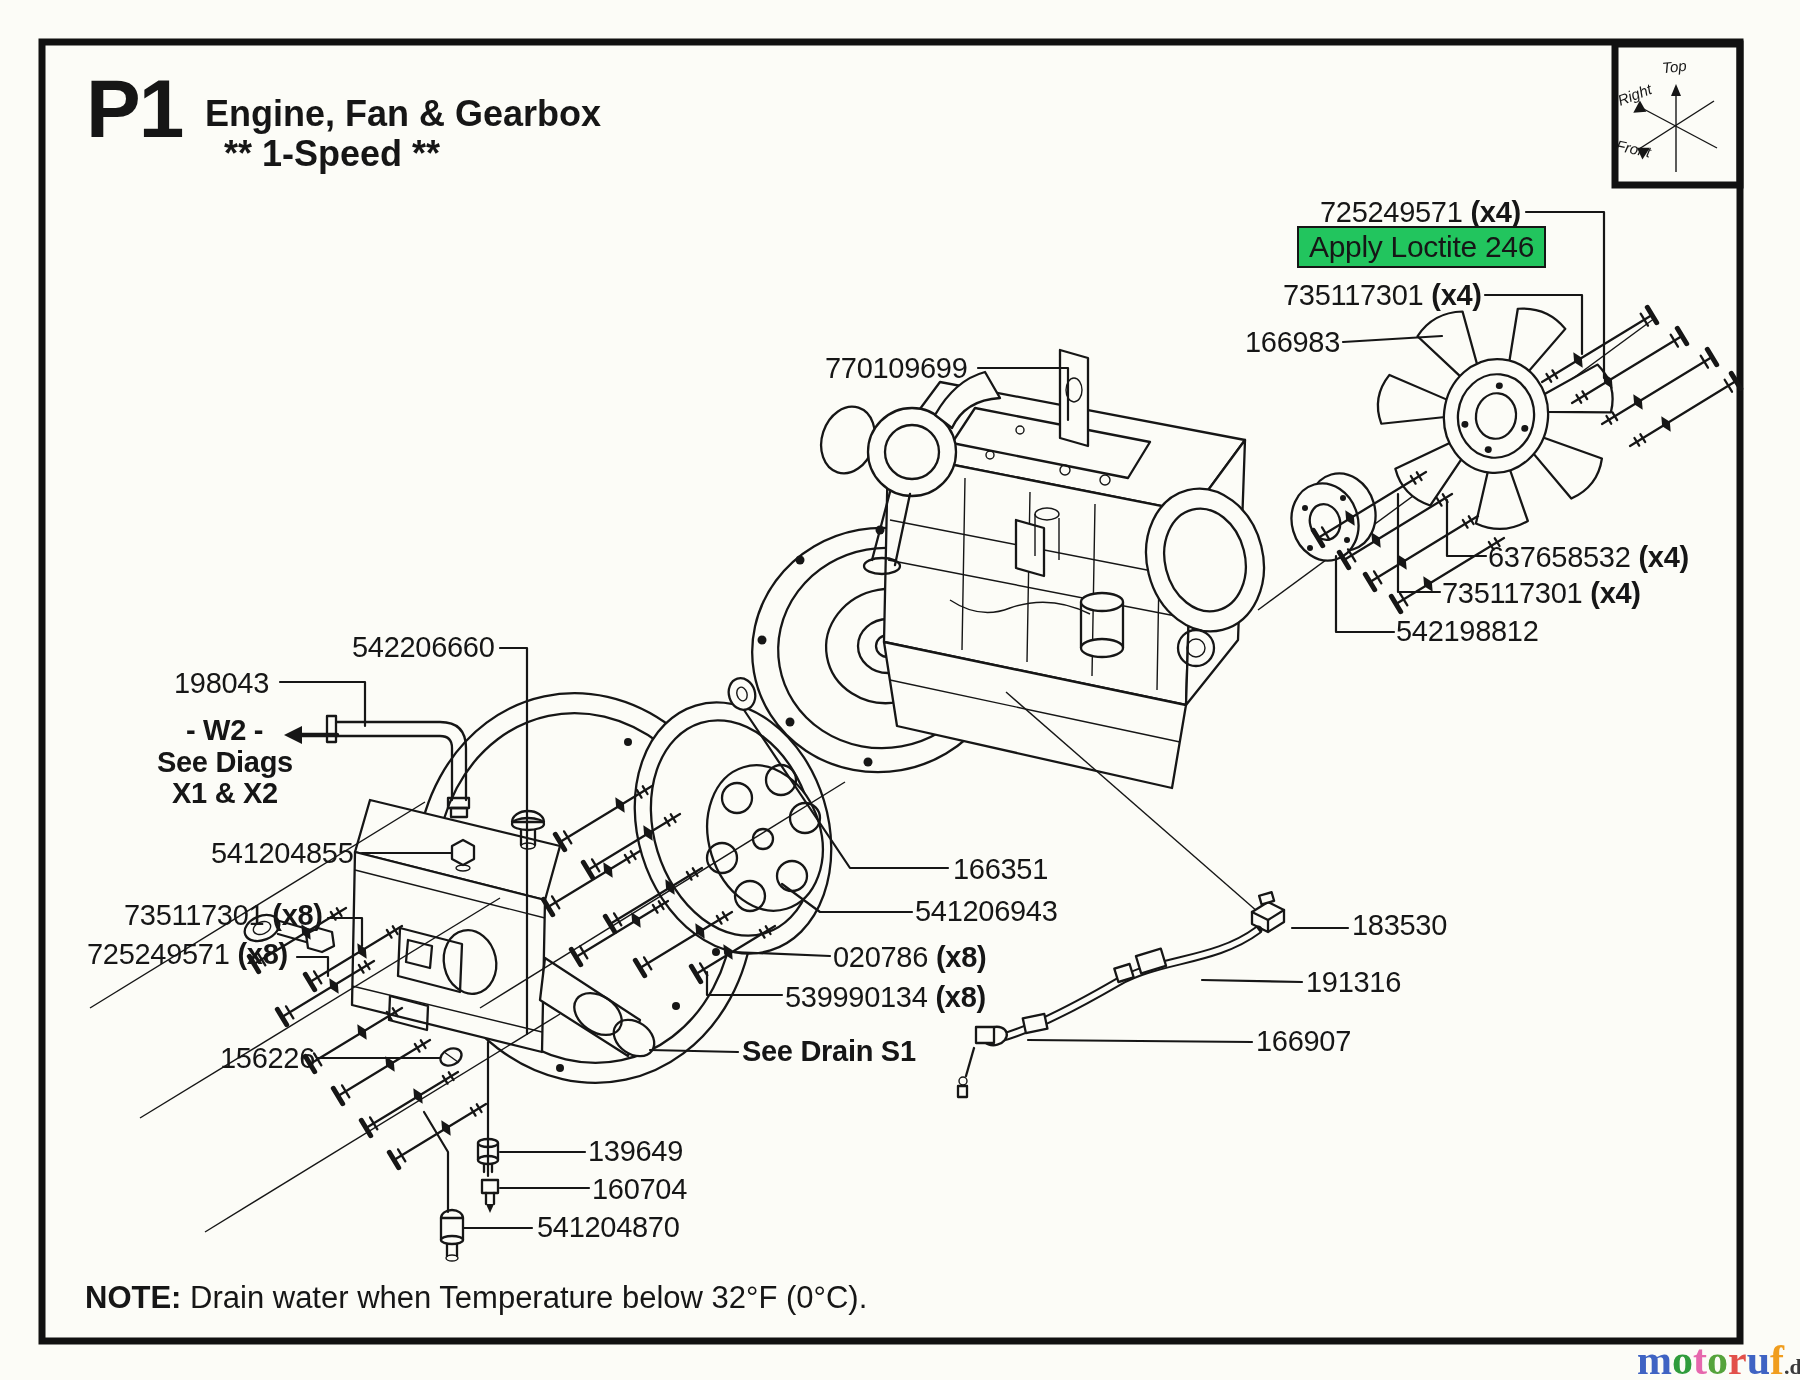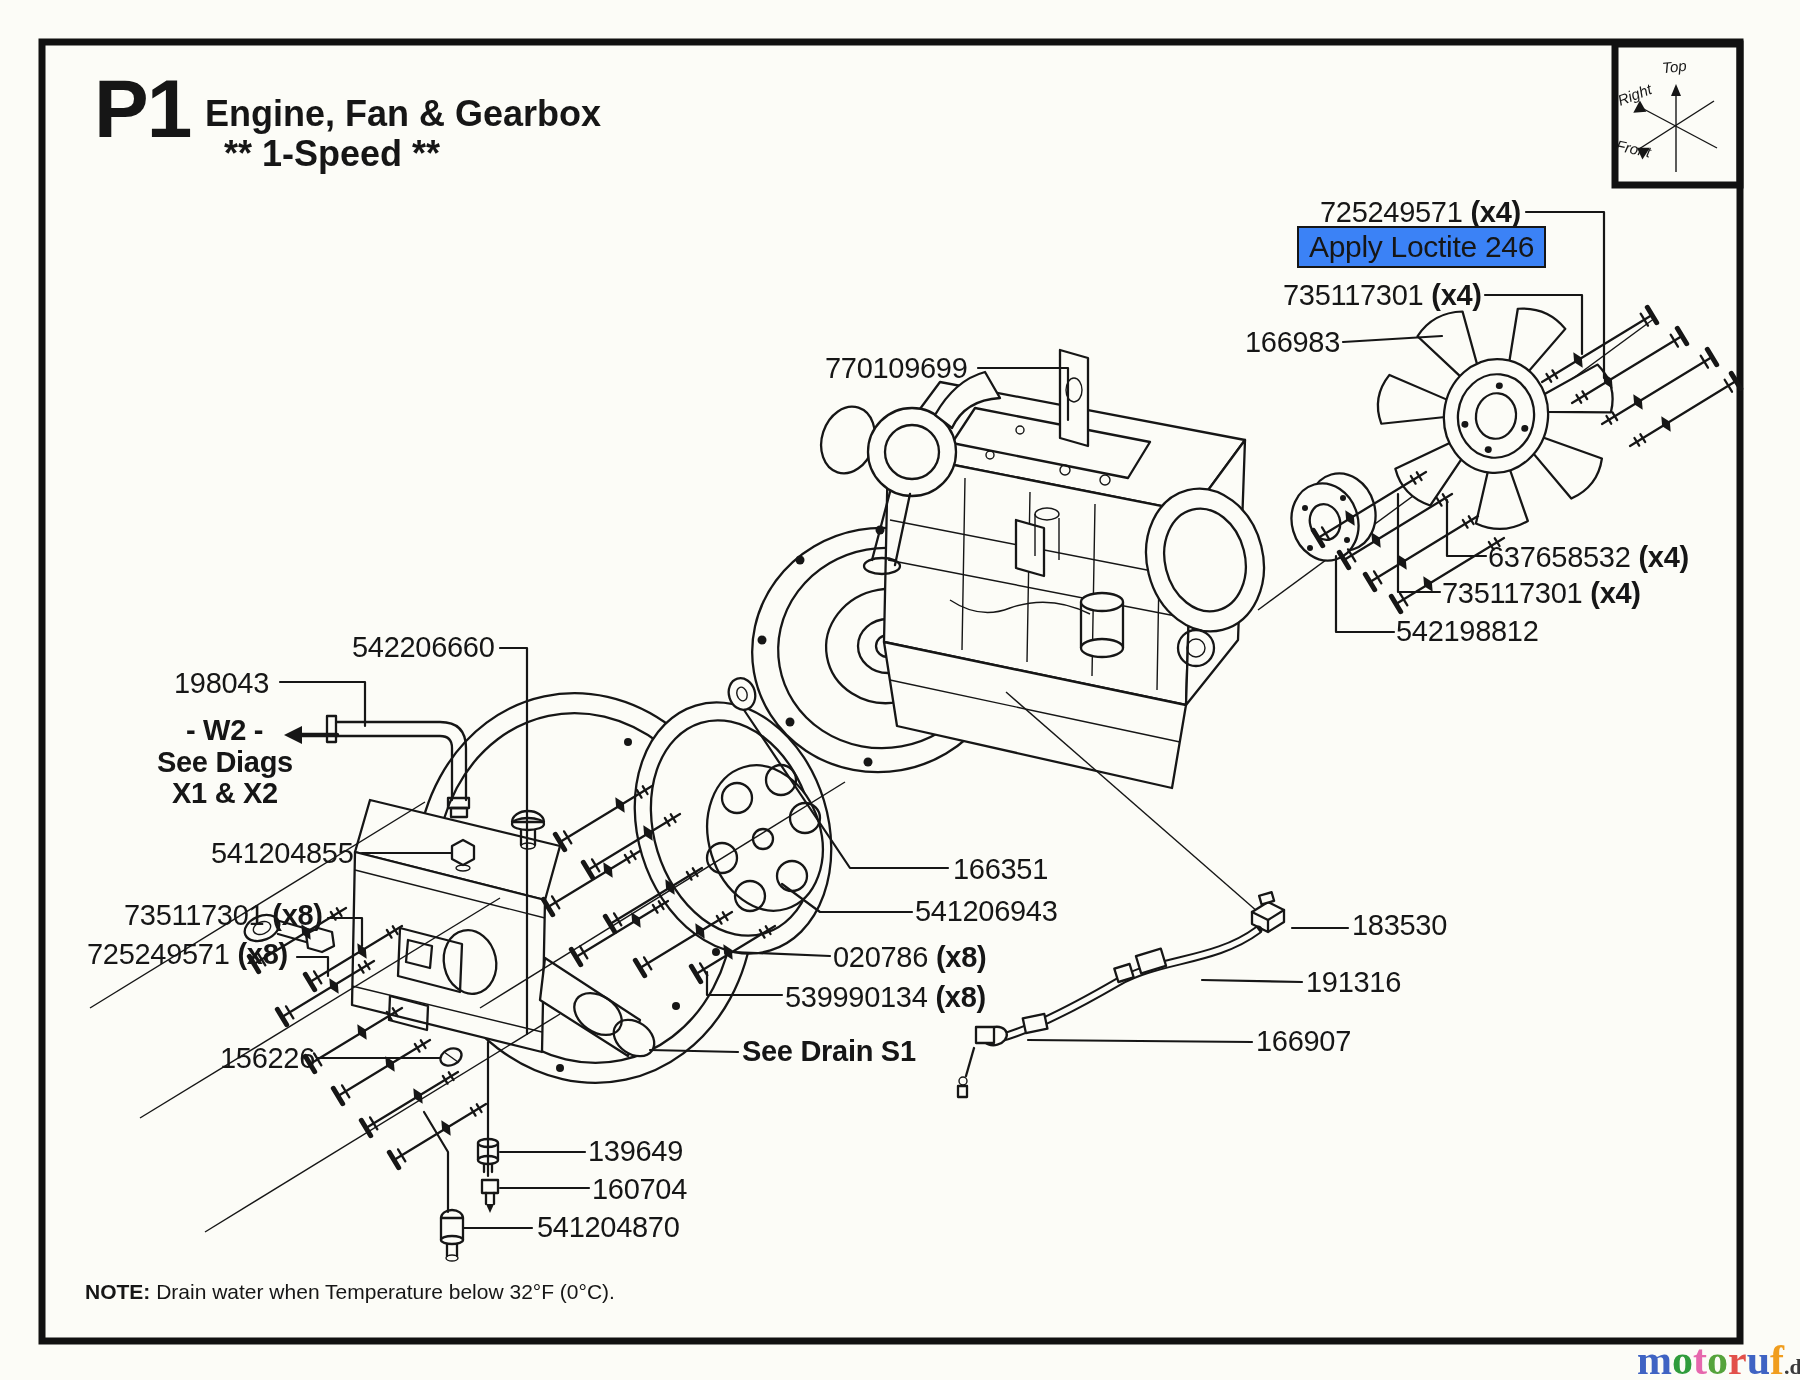--- a/index.html
+++ b/index.html
@@ -8,25 +8,25 @@
   #art{position:absolute;left:0;top:0;}
   svg .ln{stroke:#161616;stroke-width:2.3;fill:none;stroke-linecap:round;stroke-linejoin:round;}
   svg .thin{stroke:#161616;stroke-width:1.4;fill:none;}
   svg .fillw{fill:#fcfcf7;}
   svg .blk{fill:#161616;stroke:none;}
   svg .bold{stroke-width:4.5;}
   svg .frame{stroke:#111;stroke-width:7;fill:none;}
   .callout{position:absolute;font-size:29px;line-height:1.05;white-space:nowrap;letter-spacing:-0.3px;}
   .callout .qty{font-weight:bold;margin-left:8px;}
   .callout.bold{font-weight:bold;}
-  .callout.boxed{border:2.5px solid #161616;padding:3px 10px;background:#3b82f6;font-size:30px;}
-  #title-code{position:absolute;left:86px;top:62px;font-size:82px;font-weight:bold;letter-spacing:-2px;margin-left:8px;}
+  .callout.boxed{border:2.5px solid #161616;padding:3px 10px;background:#22c55e;font-size:30px;}
+  #title-code{position:absolute;left:86px;top:62px;font-size:82px;font-weight:bold;letter-spacing:-2px;}
   #title-main{position:absolute;left:205px;top:93px;font-size:36px;font-weight:bold;}
   #title-sub{position:absolute;left:224px;top:133px;font-size:36px;font-weight:bold;}
-  #note-line{position:absolute;left:85px;top:1280px;font-size:21px;}
+  #note-line{position:absolute;left:85px;top:1280px;font-size:31px;}
   #note-line b{font-weight:bold;}
   .compass-label{position:absolute;font-size:15px;font-style:italic;color:#161616;}
   #compass-top{left:1662px;top:58px;transform:rotate(-6deg);}
   #compass-right{left:1617px;top:86px;transform:rotate(-21deg);}
   #compass-front{left:1616px;top:140px;transform:rotate(12deg);}
   #logo{position:absolute;left:1637px;top:1336px;font-family:"Liberation Serif","DejaVu Serif",serif;
         font-weight:bold;font-size:42px;letter-spacing:0px;cursor:pointer;}
   #logo .suffix{font-size:22px;font-weight:bold;}
 </style>
 </head>

